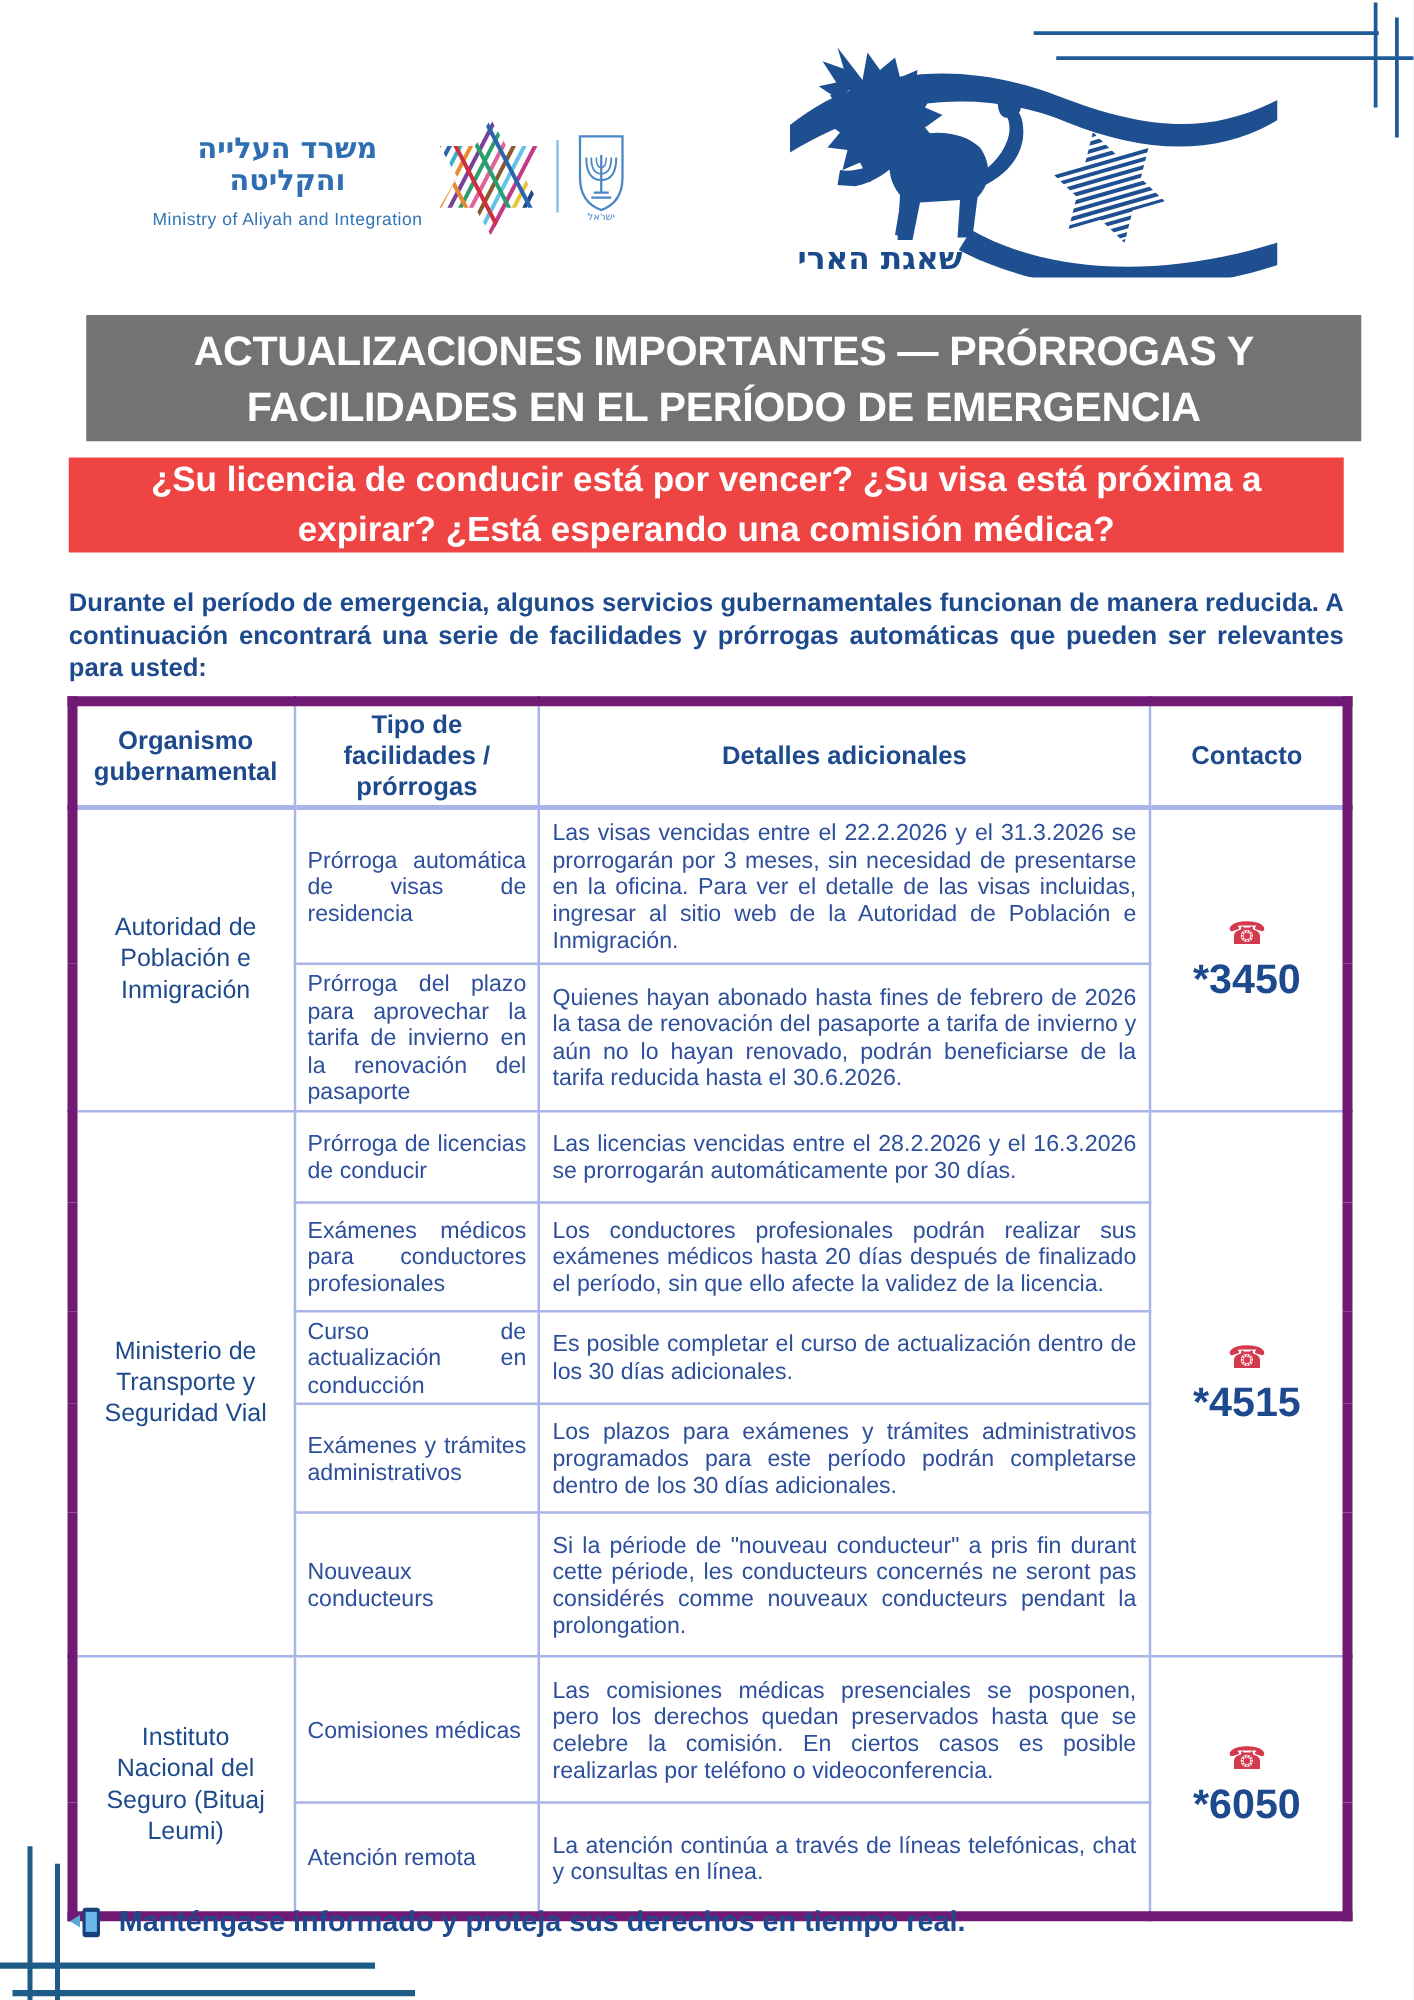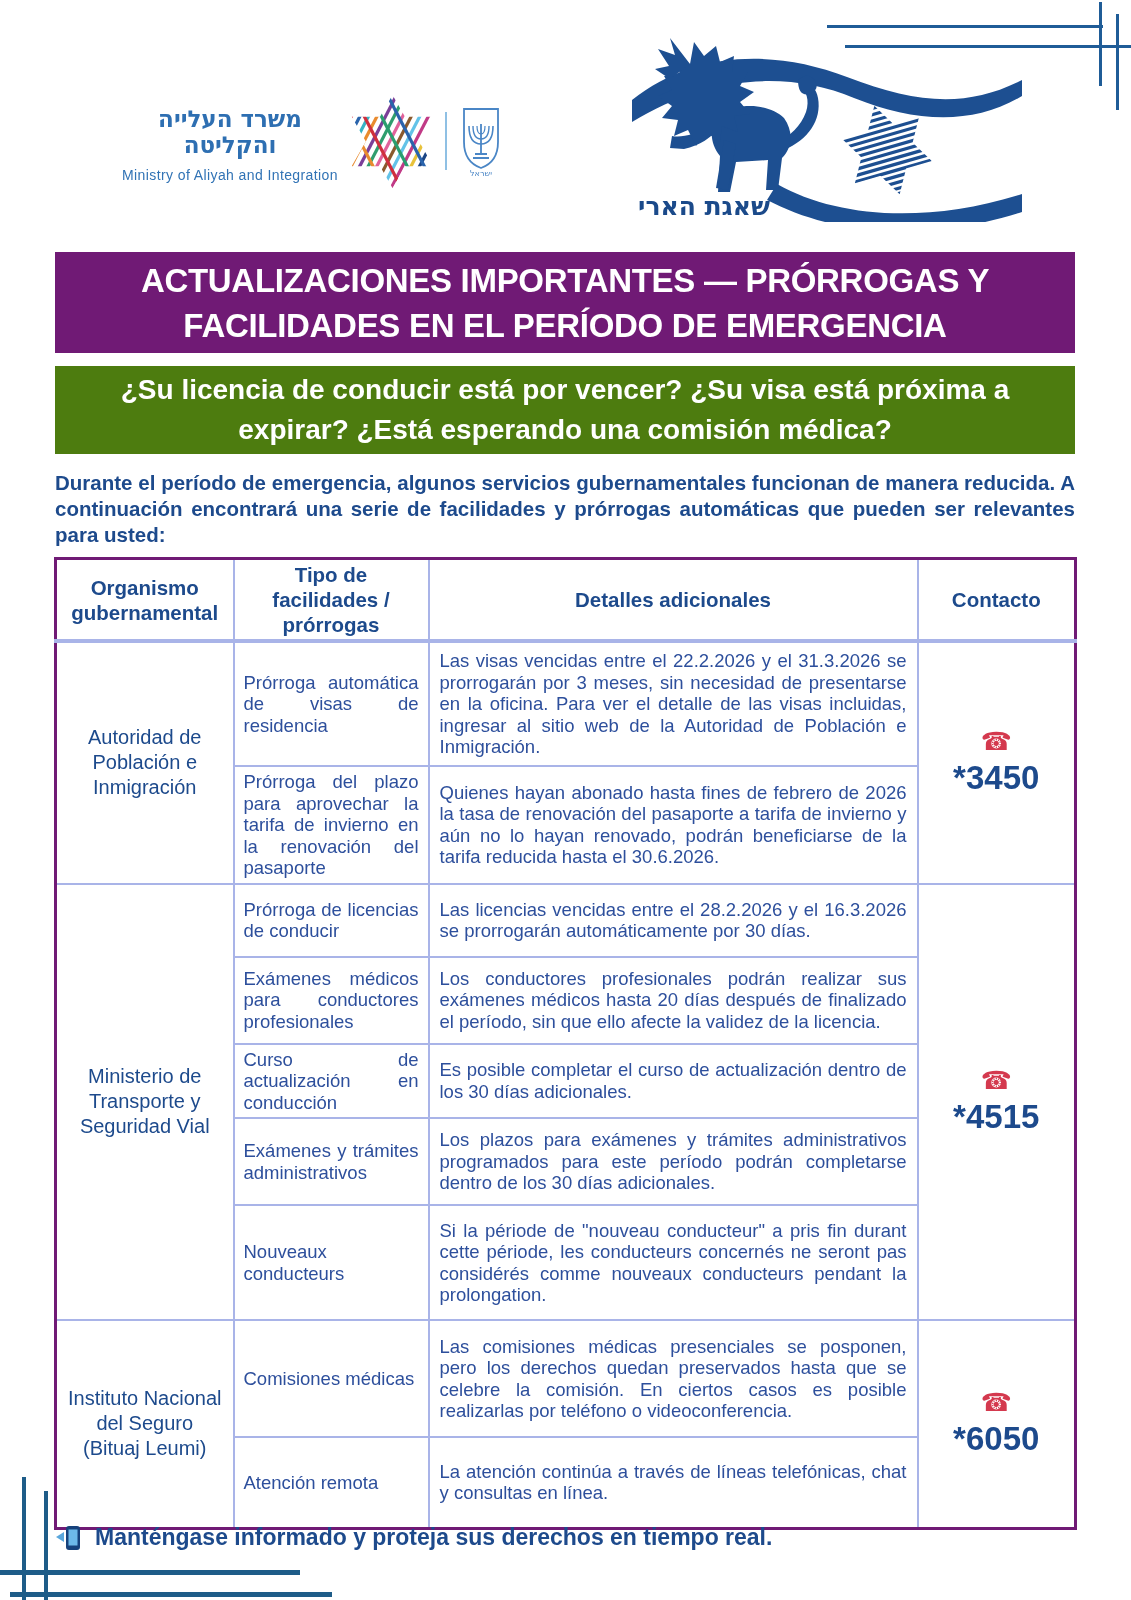--- a/index.html
+++ b/index.html
@@ -14,32 +14,32 @@
   .ministry-en{font-size:14px;margin-top:9px;letter-spacing:.4px;color:#3173b5;}
   .star-logo{position:absolute;left:345px;top:94px;}
   .logo-divider{position:absolute;left:445px;top:112px;width:2px;height:58px;background:#8fc0e4;}
   .emblem-logo{position:absolute;left:458px;top:106px;}
   .lion-wrap{position:absolute;left:632px;top:22px;width:390px;height:200px;}
   .lion-caption{position:absolute;left:628px;top:192px;width:152px;text-align:center;
     font-family:"DejaVu Sans",sans-serif;font-weight:bold;font-size:25px;color:#1b4a8a;direction:rtl;}
   .deco{position:absolute;background:#1f5c97;}
   .deco-bl{background:#1e5c88;}
   
-  .title-banner{position:absolute;left:55px;top:252px;width:1020px;height:101px;background:#701a75;
+  .title-banner{position:absolute;left:69px;top:252px;width:1020px;height:101px;background:#737373;
     color:#ffffff;font-weight:bold;font-size:33px;line-height:45px;text-align:center;
     display:flex;align-items:center;justify-content:center;padding:0 41px;box-sizing:border-box;letter-spacing:-.3px;}
-  .sub-banner{position:absolute;left:55px;top:366px;width:1020px;height:88px;background:#4d7c0f;
+  .sub-banner{position:absolute;left:55px;top:366px;width:1020px;height:76px;background:#ef4444;
     color:#ffffff;font-weight:bold;font-size:28px;line-height:40px;text-align:center;
     display:flex;align-items:center;justify-content:center;padding:0 30px;box-sizing:border-box;}
   .intro{position:absolute;left:55px;top:470px;width:1020px;color:#1d4a8c;font-weight:bold;
     font-size:20.5px;line-height:26px;text-align:justify;}
   
   .info-table{position:absolute;left:54px;top:557px;width:1022px;border-collapse:collapse;table-layout:fixed;}
   .info-table td,.info-table th{border:2px solid #a9b4e8;box-sizing:border-box;vertical-align:middle;}
-  .info-table{border:3px solid #701a75;}
+  .info-table{border:8px solid #701a75;}
   .info-table thead th{border-bottom:4px solid #a9b4e8;height:68px;color:#1d4a8c;font-weight:bold;
     font-size:20.5px;line-height:25px;text-align:center;background:#ffffff;padding:2px 6px;}
   .col-org{width:178px;} .col-type{width:195px;} .col-det{width:489px;} .col-con{width:158px;}
   td.org{color:#1d4a8c;font-weight:normal;font-size:20px;line-height:25px;text-align:center;padding:4px 10px;}
   td.type{color:#2d4f9c;font-size:18.5px;line-height:21.5px;text-align:justify;padding:4px 9px;}
   td.det{color:#2d4f9c;font-size:18.5px;line-height:21.5px;text-align:justify;padding:4px 10px;}
   td.con{text-align:center;padding:2px;}
   .phone-glyph{display:block;color:#d4394e;font-size:25px;line-height:28px;font-family:"DejaVu Sans",sans-serif;}
   .contact-num{display:block;color:#1d4a8c;font-weight:bold;font-size:33px;margin-top:3px;}
   tr.r1{height:125px;} tr.r2{height:117px;} tr.r3{height:73px;} tr.r4{height:87px;}

